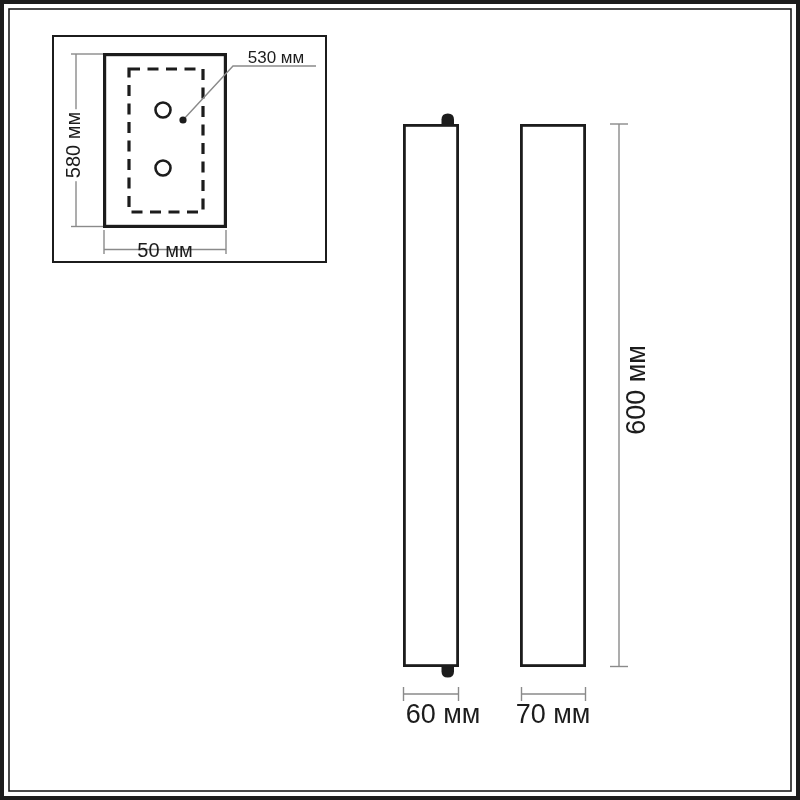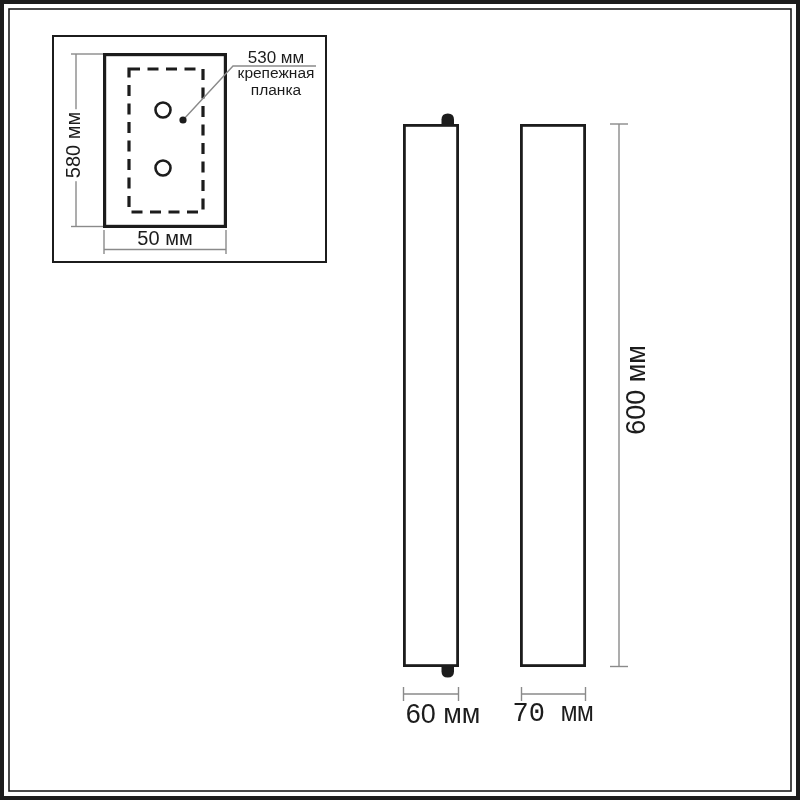--- a/index.html
+++ b/index.html
@@ -107,28 +107,24 @@
 
     <g stroke="#8a8a8a" stroke-width="1.4">
       <line x1="521.5" y1="687" x2="521.5" y2="701"></line>
       <line x1="585.5" y1="687" x2="585.5" y2="701"></line>
       <line x1="521.5" y1="694" x2="585.5" y2="694"></line>
     </g>
   </svg>
 
   <div class="lbl rot masked inset-dim" style="left:73px; top:145px;">580 мм</div>
 
-  <div class="lbl inset-dim" style="left:165px; top:238px;">50 мм</div>
+  <div class="lbl inset-dim" style="left:165px; top:250px;">50 мм</div>
 
   <div class="lbl callout-value" style="left:276px; top:57px;">530 мм</div>
 
-  <div class="callout-name" style="left:276px; top:81px;">
-    <div>крепежная</div>
-    <div>планка</div>
-  </div>
 
   <div class="lbl rot main-dim" style="left:636px; top:390px;">600 мм</div>
 
   <div class="lbl main-dim" style="left:430px; top:714px;margin-left:13px;">60 мм</div>
 
-  <div class="lbl main-dim" style="left:553px; top:714px;font-family:Liberation Mono, monospace;">70 мм</div>
+  <div class="lbl main-dim" style="left:553px; top:714px;">70 мм</div>
 
 </div>
 
 </body></html>

